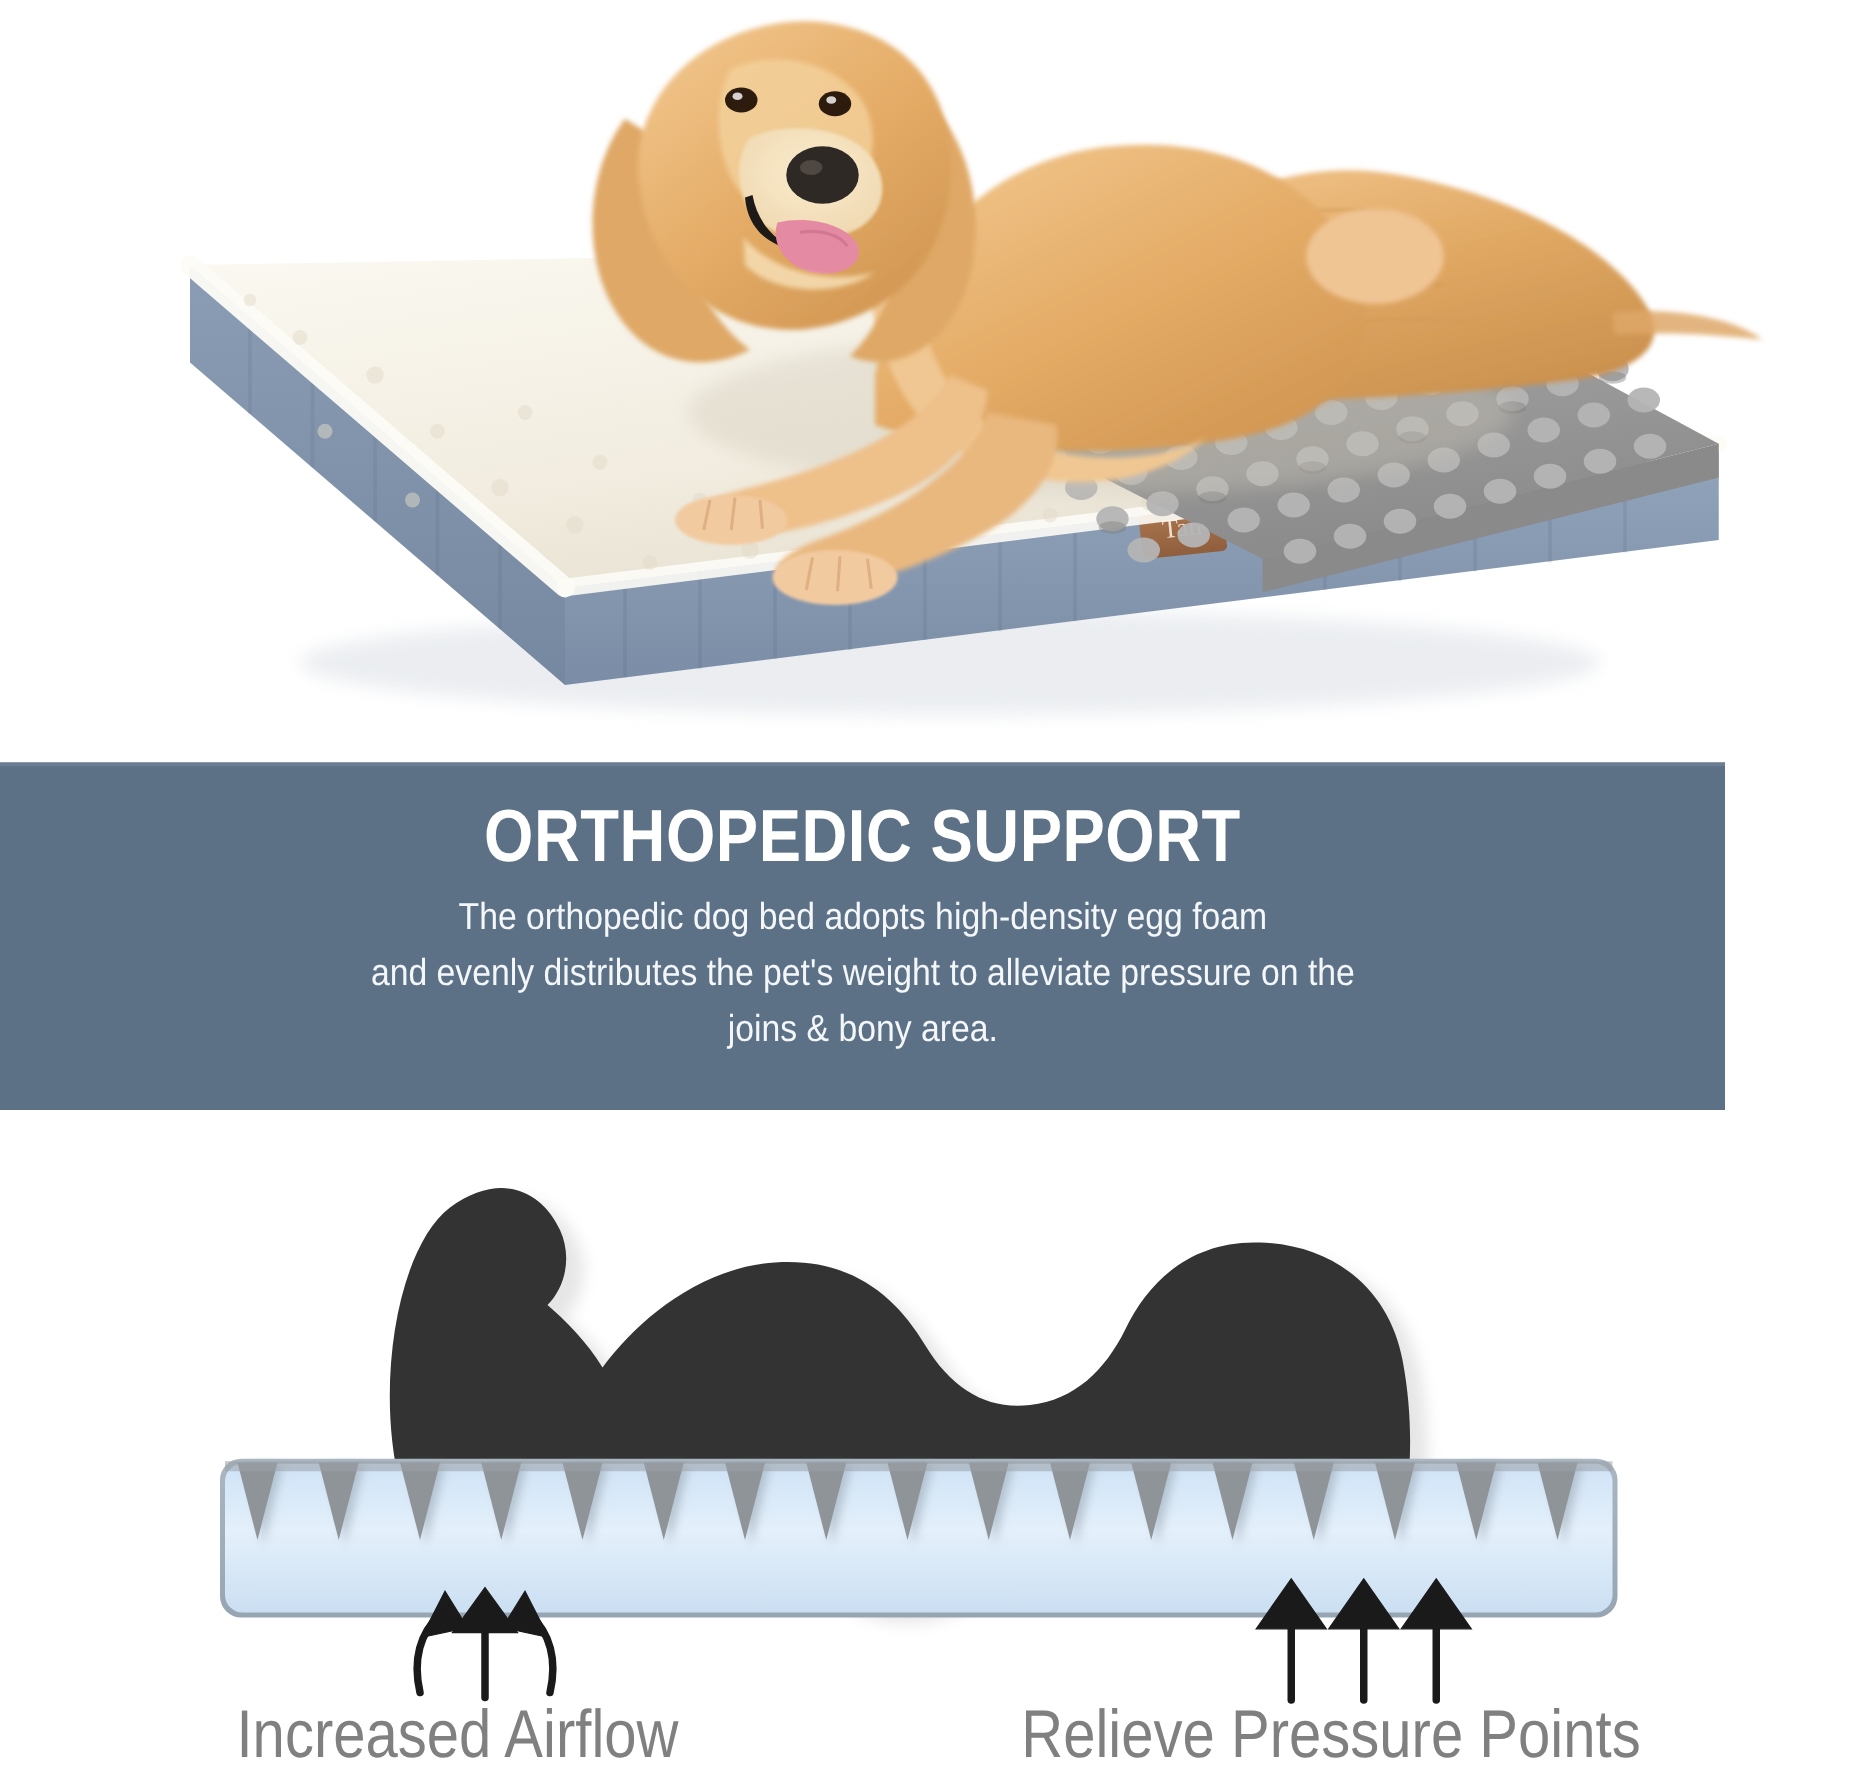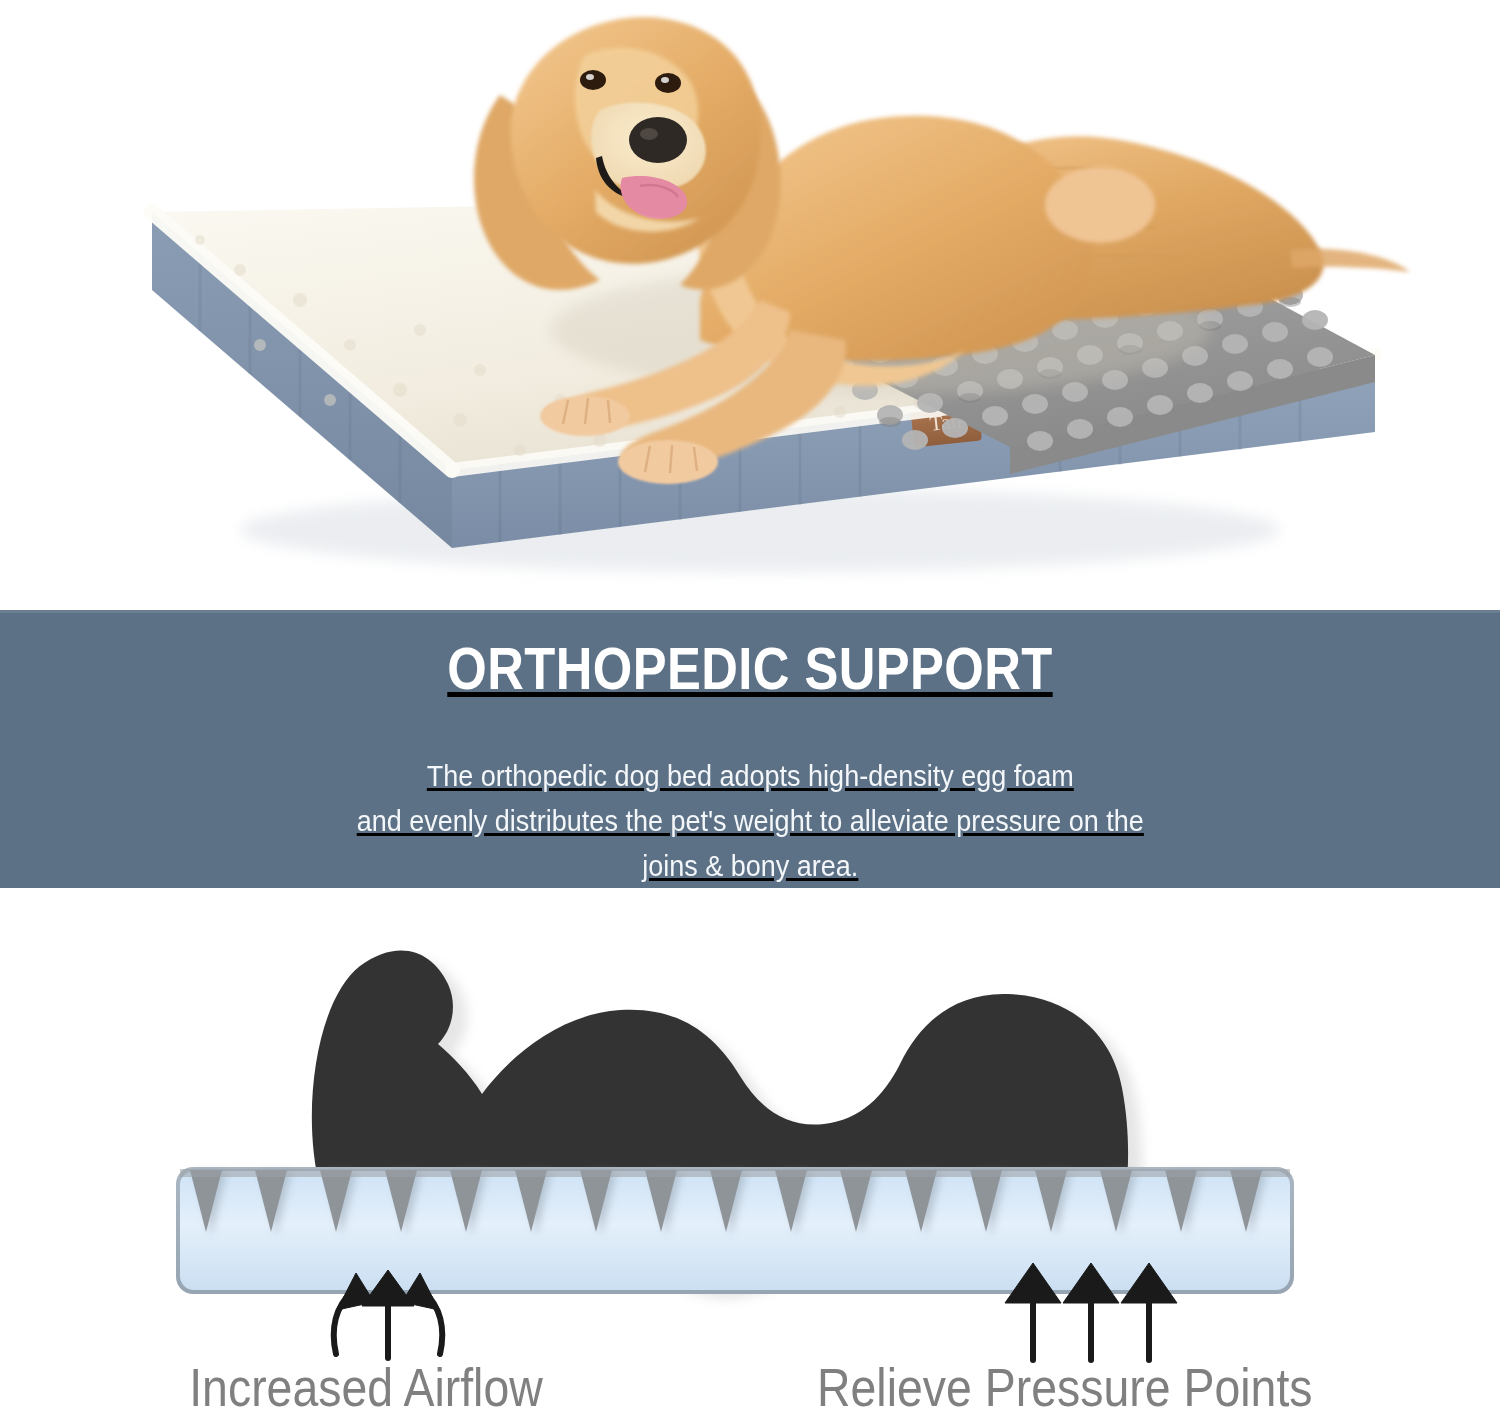--- a/index.html
+++ b/index.html
@@ -22,31 +22,30 @@
     width: 1500px;
     height: 610px;
     background: #ffffff;
     overflow: hidden;
   }
 
   
   #feature-banner {
     position: absolute;
     left: 0; top: 610px;
-    width: 1500px;
+    width: 1380px;
     height: 278px;
     background: #5d7186;
     box-sizing: border-box;
     display: flex;
     flex-direction: column;
     align-items: center;
-    justify-content: space-between;
+    justify-content: flex-start;
     padding-top: 26px;
     border-top: 3px solid #6b7d90;
-    text-decoration: underline;
   }
   #banner-title {
     color: #ffffff;
     font-size: 59px;
     font-weight: bold;
     letter-spacing: 0.5px;
     transform: scaleX(0.86);
     transform-origin: center;
     line-height: 1.05;
     white-space: nowrap;

